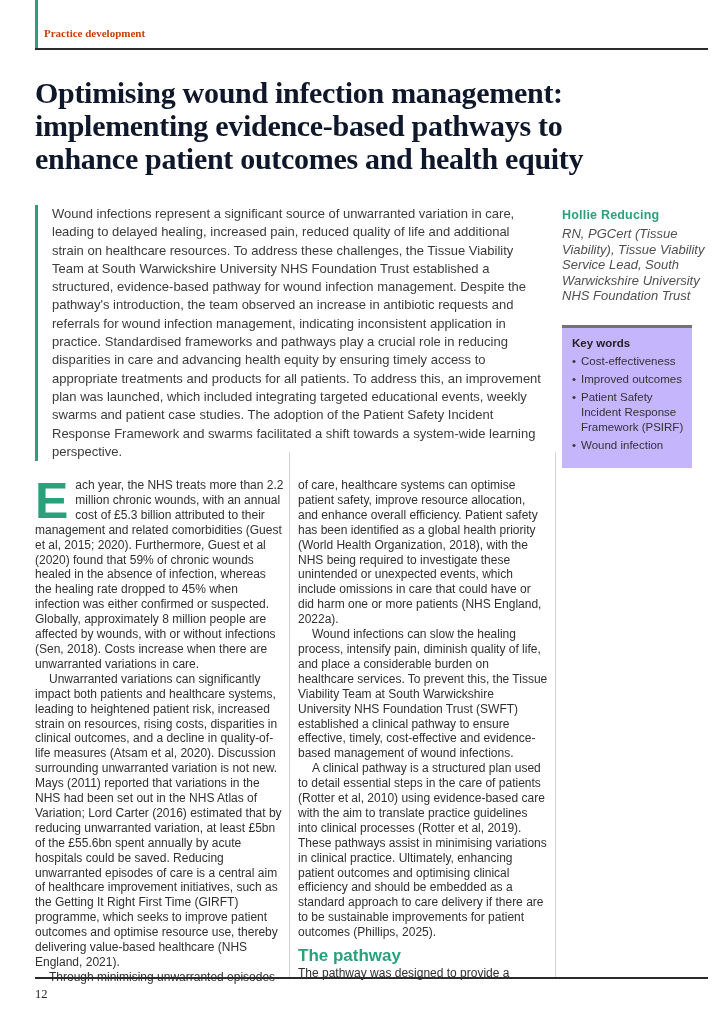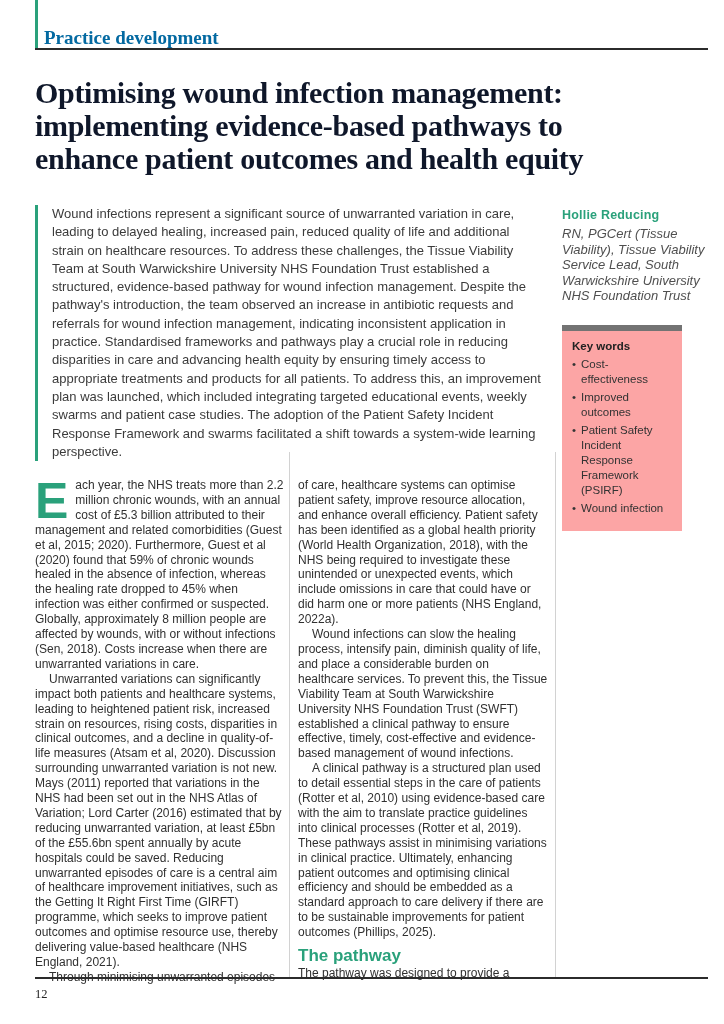--- a/index.html
+++ b/index.html
@@ -11,21 +11,21 @@
     color:#333;
     overflow:hidden;
   }
   .page{position:absolute;inset:0;}
 
   
   .kicker-bar{position:absolute;left:35px;top:0;width:3px;height:48px;background:#2aa17b;}
   .kicker{
     position:absolute;left:44px;top:27px;
     font-family:"Liberation Serif", serif;
-    font-weight:bold;font-size:19px;color:#0369a1;
+    font-weight:bold;font-size:11px;color:#c2410c;
   }
   .header-rule{position:absolute;left:35px;top:48px;width:673px;height:2px;background:#2b2b2b;}
 
   
   .title{
     position:absolute;left:35px;top:76px;width:675px;
     font-family:"Liberation Serif", serif;
     font-weight:bold;font-size:30px;line-height:33px;
     color:#0f172a;letter-spacing:-0.3px;
   }
@@ -39,22 +39,22 @@
     font-size:13px;line-height:18.3px;color:#3b3b3b;
   }
 
   
   .author{position:absolute;left:562px;top:208px;width:150px;}
   .author-name{font-size:12.5px;font-weight:bold;color:#2aa17b;letter-spacing:.2px;margin-bottom:4px;}
   .author-details{font-size:13px;line-height:15.5px;font-style:italic;color:#4f4f4f;}
 
   
   .keywords{
-    position:absolute;left:562px;top:325px;width:120px;
-    background:#fca5a5;border-top:6px solid #737373;
+    position:absolute;left:562px;top:325px;width:130px;
+    background:#c4b5fd;border-top:3px solid #737373;
     padding:9px 8px 12px 10px;box-sizing:border-box;
   }
   .keywords-heading{font-size:11.5px;font-weight:bold;color:#222;margin-bottom:5px;}
   .keywords ul{margin:0;padding:0;list-style:none;}
   .keywords li{
     font-size:11.5px;line-height:15px;color:#333;
     padding-left:9px;position:relative;margin-bottom:3px;
   }
   .keywords li::before{content:"\2022";position:absolute;left:0;color:#333;}
 

